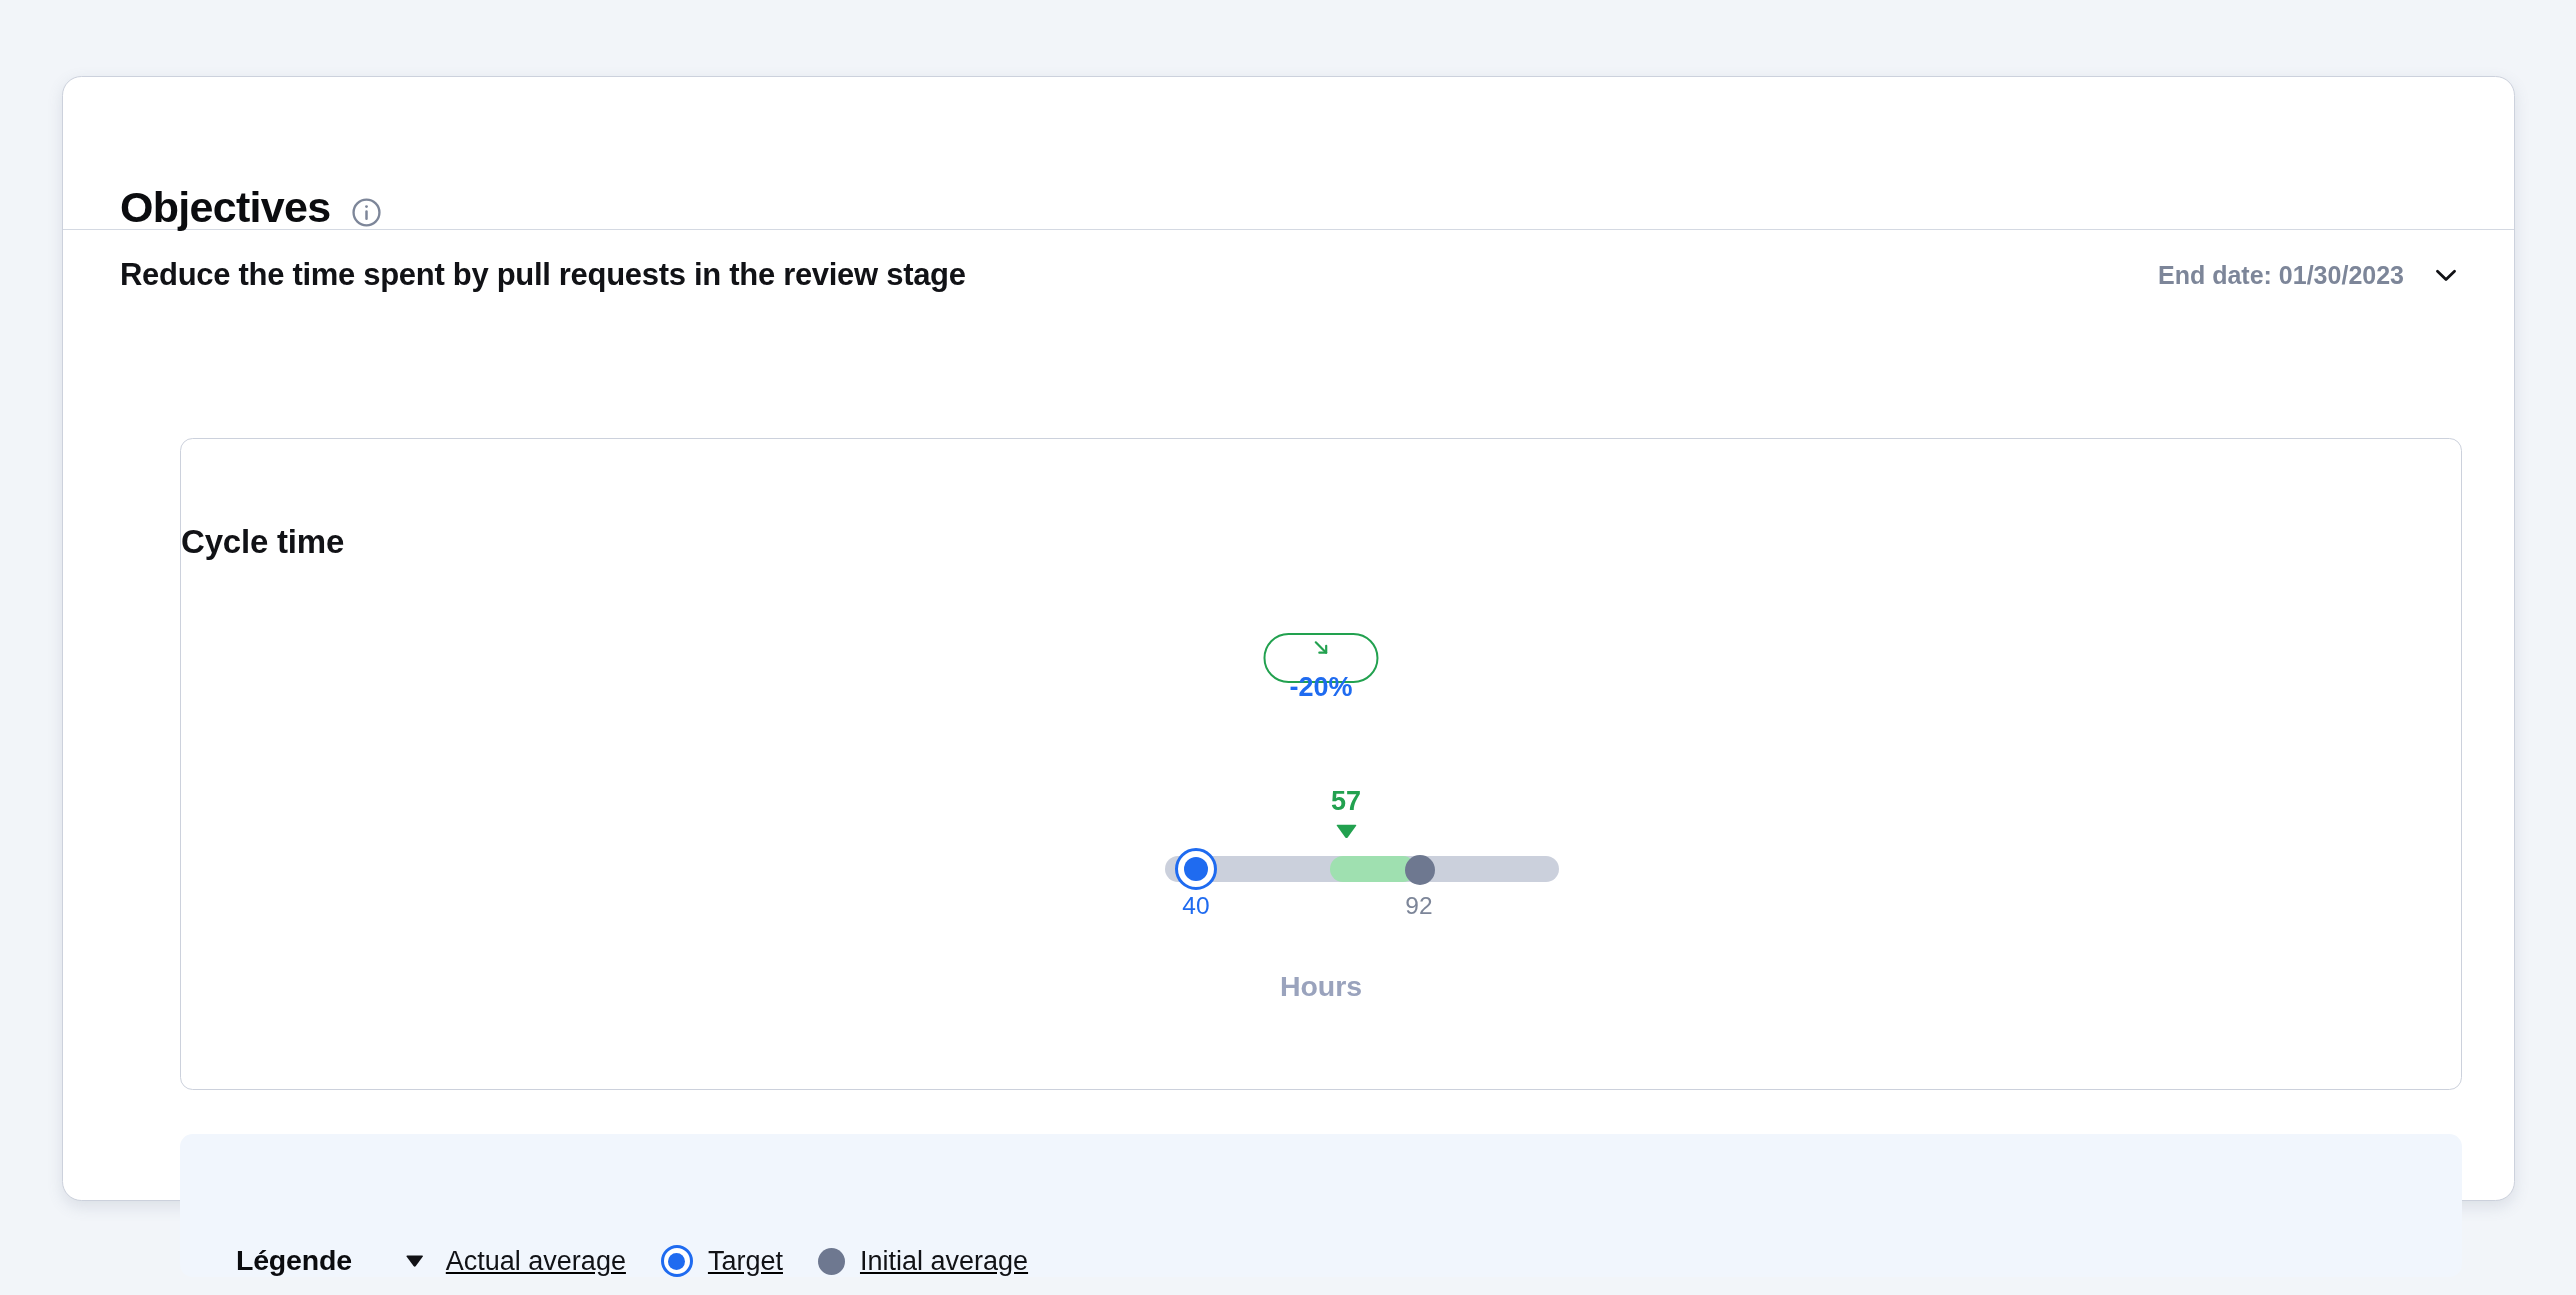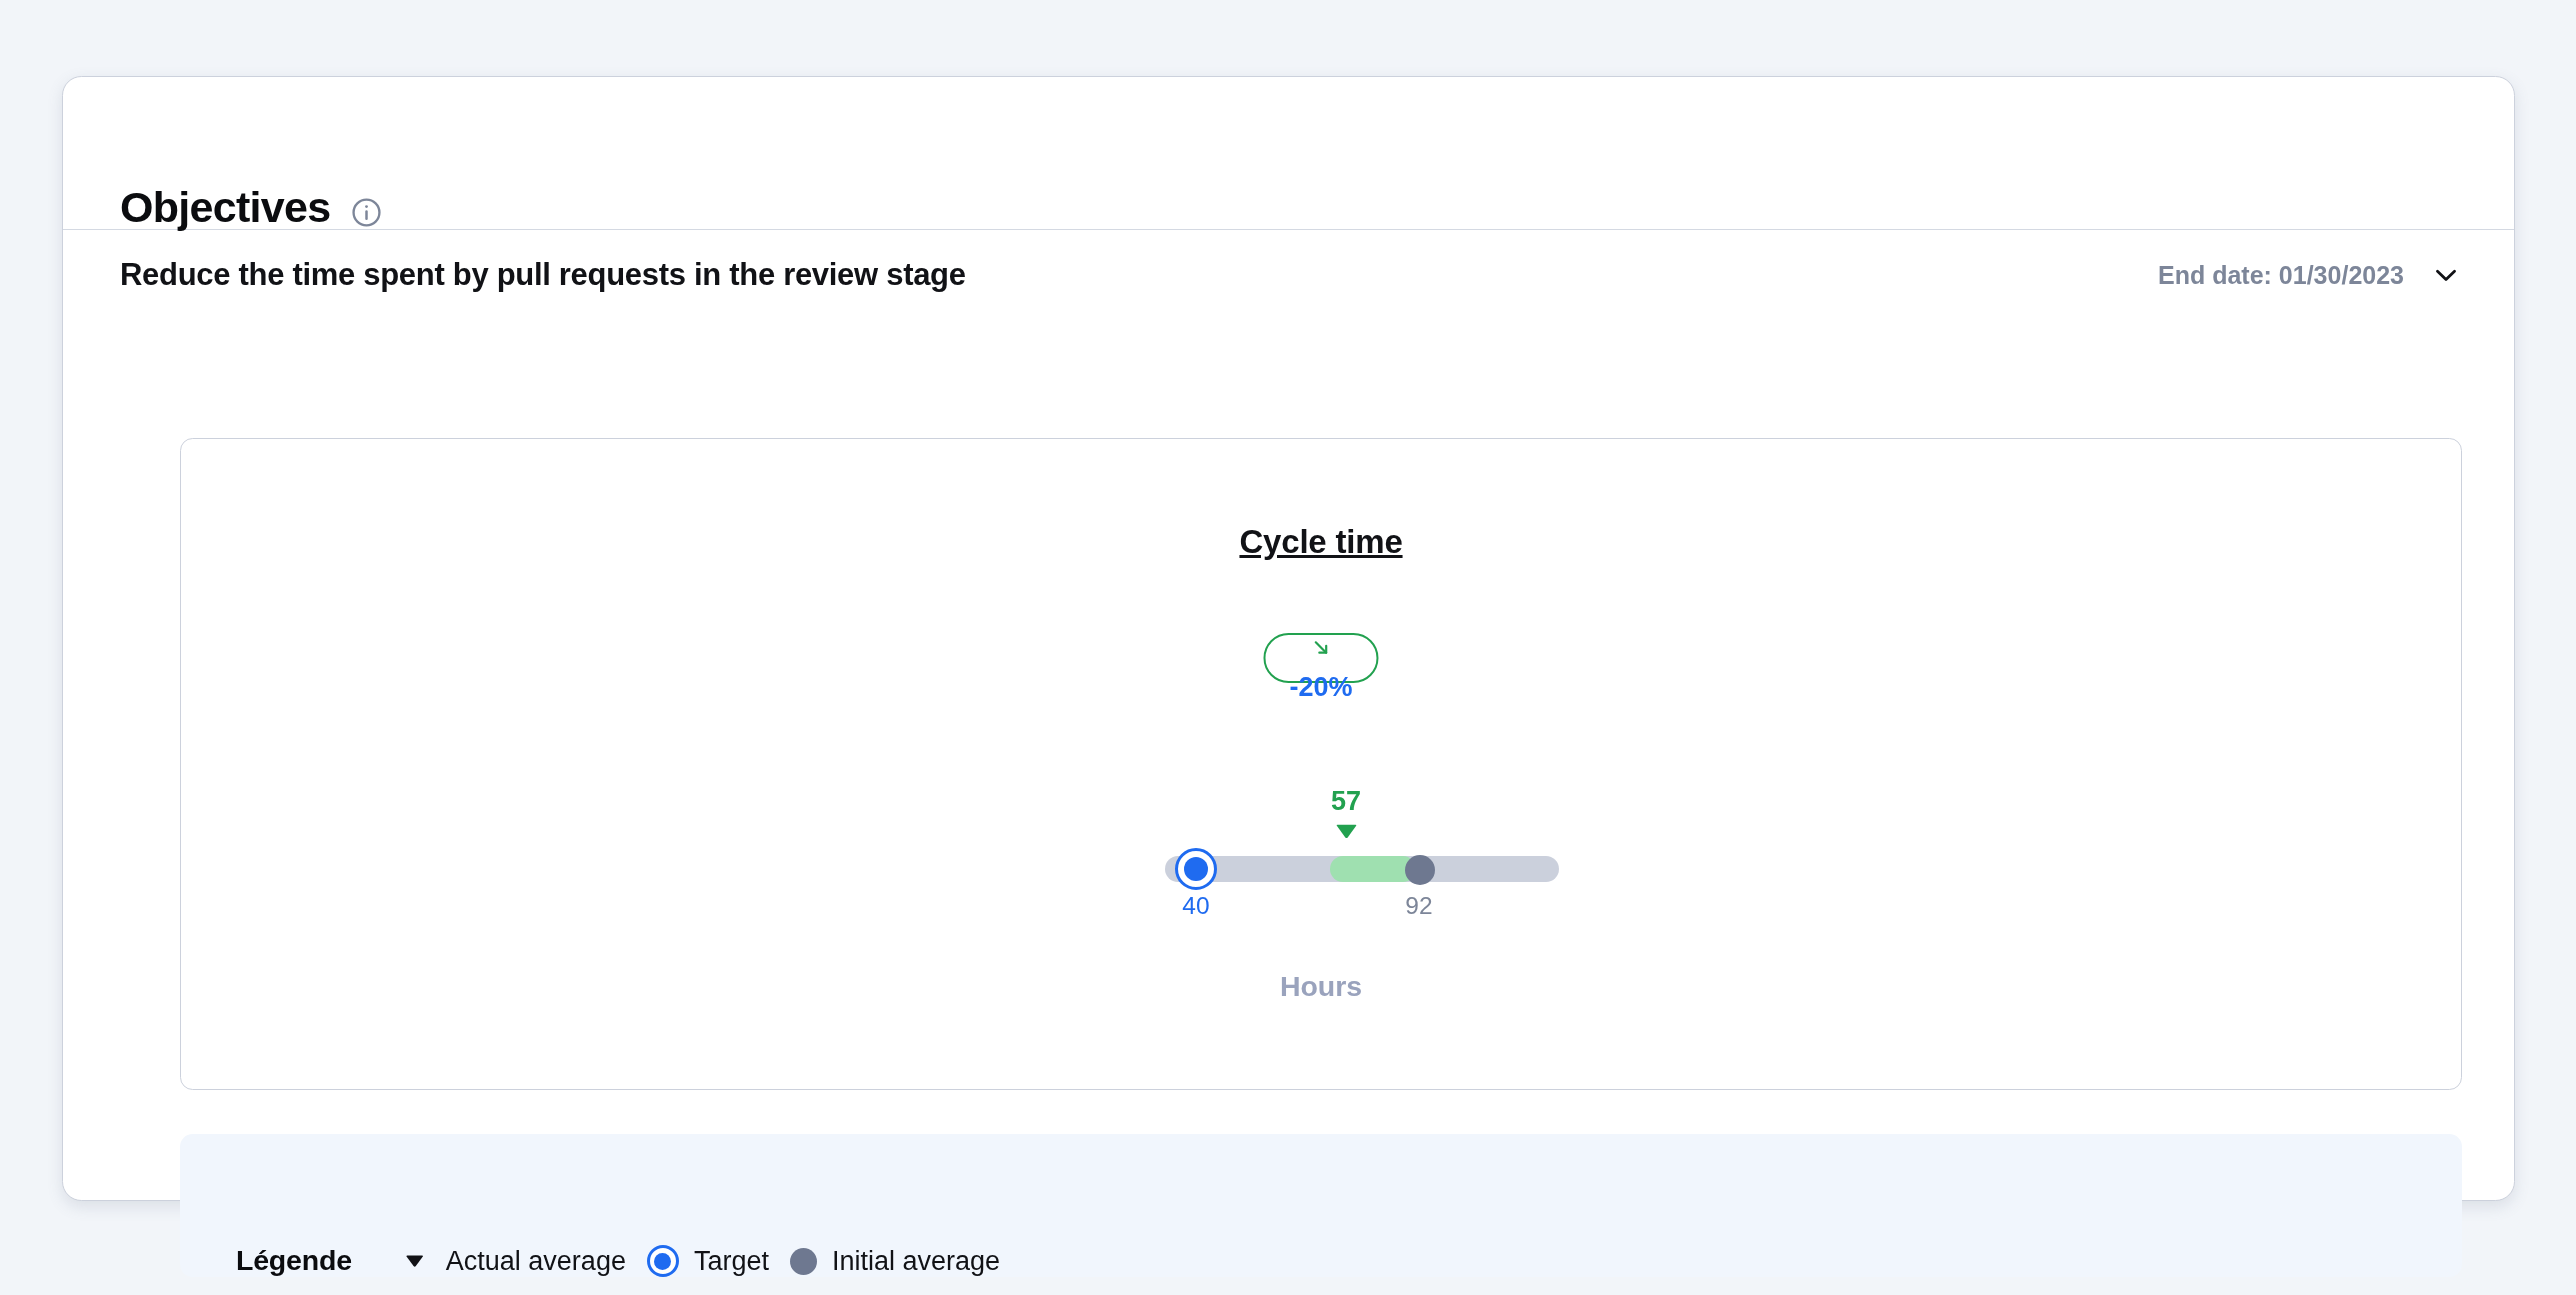--- a/index.html
+++ b/index.html
@@ -120,26 +120,25 @@
     top: 0;
     width: 100%;
     height: 100%;
   }
 
   .metric-title {
     position: absolute;
     left: 0;
     top: 84px;
     width: 100%;
-    text-align: center;
+    text-align: left;
     font-size: 33px;
     font-weight: 700;
     color: #111216;
     letter-spacing: -0.2px;
-    text-decoration: underline;
   }
 
   
   .delta-badge {
     position: absolute;
     left: 50%;
     top: 194px;
     transform: translateX(-50%);
     height: 50px;
     padding: 0 24px;
@@ -295,21 +294,22 @@
     margin-left: 56px;
     font-size: 28.5px;
     font-weight: 700;
     color: #0b0c0f;
     letter-spacing: -0.2px;
   }
   .legend-items {
     display: flex;
     align-items: center;
     margin-left: 47px;
-    gap: 21px;
+    gap: 35px;
+    text-decoration: underline;
   }
   .legend-item {
     display: flex;
     align-items: center;
     gap: 15px;
   }
   .legend-swatch {
     width: 32px;
     height: 32px;
     display: inline-flex;

